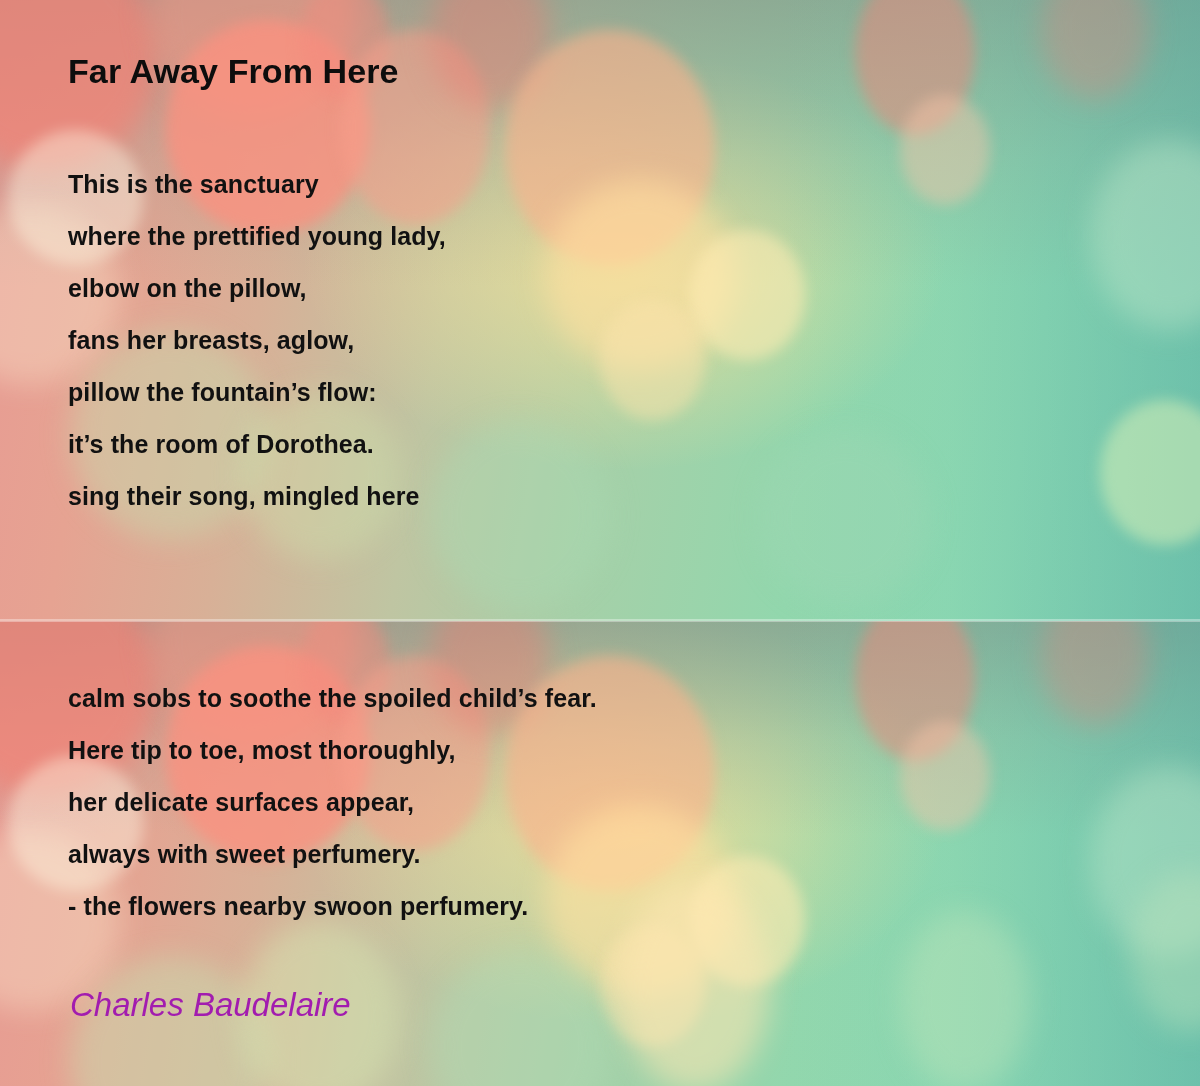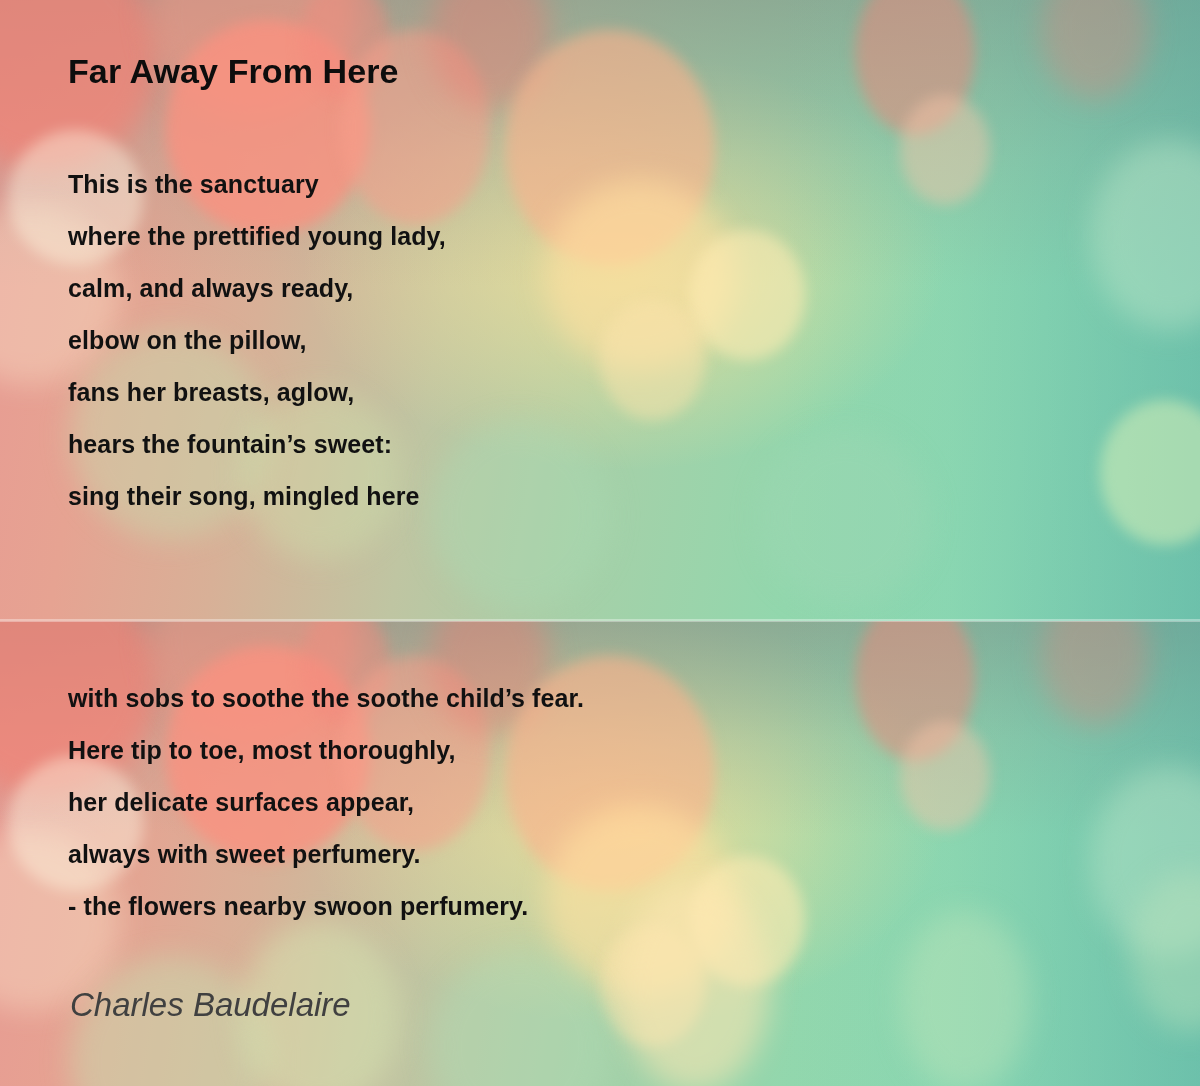--- a/index.html
+++ b/index.html
@@ -119,21 +119,21 @@
     letter-spacing: 0.1px;
   }
 
   #poem-author {
     position: absolute;
     left: 70px;
     top: 986px;
     font-size: 33px;
     font-style: italic;
     font-weight: normal;
-    color: #404040;
+    color: #a21caf;
     white-space: nowrap;
   }
 </style>
 </head>
 <body>
 
 <div id="poem-card">
 
   <div class="bokeh-panel" id="panel-top">
     <div class="wash-base"></div>
@@ -194,29 +194,29 @@
 
   <div id="panel-divider"></div>
 
   <div class="text-layer">
 
     <div id="poem-title">Far Away From Here</div>
 
     <div class="stanza" id="stanza-1">
       <div class="poem-line">This is the sanctuary</div>
       <div class="poem-line">where the prettified young lady,</div>
-      <div class="poem-line">calm, and always ready,</div>
       <div class="poem-line">elbow on the pillow,</div>
       <div class="poem-line">fans her breasts, aglow,</div>
-      <div class="poem-line">hears the fountain’s sweet:</div>
+      <div class="poem-line">pillow the fountain’s flow:</div>
+      <div class="poem-line">it’s the room of Dorothea.</div>
       <div class="poem-line">sing their song, mingled here</div>
     </div>
 
     <div class="stanza" id="stanza-2">
-      <div class="poem-line">with sobs to soothe the soothe child’s fear.</div>
+      <div class="poem-line">calm sobs to soothe the spoiled child’s fear.</div>
       <div class="poem-line">Here tip to toe, most thoroughly,</div>
       <div class="poem-line">her delicate surfaces appear,</div>
       <div class="poem-line">always with sweet perfumery.</div>
       <div class="poem-line">- the flowers nearby swoon perfumery.</div>
     </div>
 
     <div id="poem-author">Charles Baudelaire</div>
 
   </div>
 </div>

